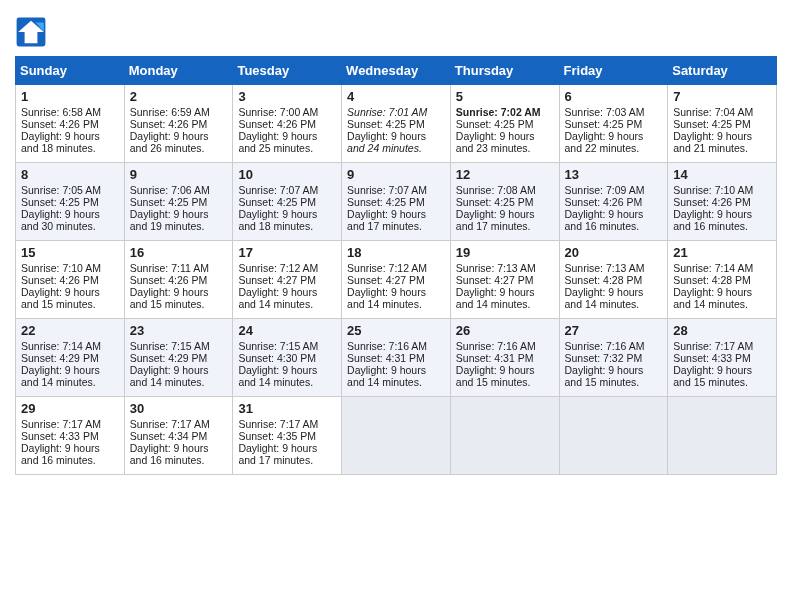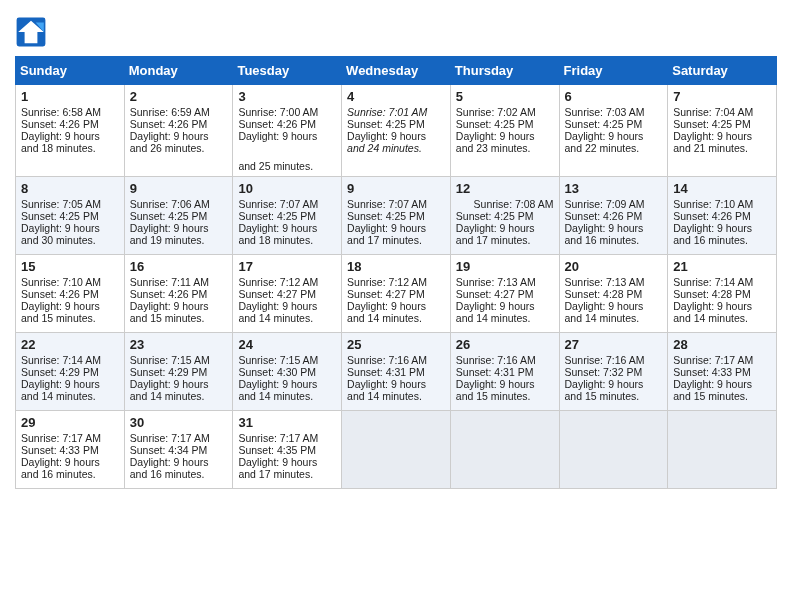--- a/index.html
+++ b/index.html
@@ -132,32 +132,32 @@
           <span style="display: block;">Sunrise: 6:59 AM</span>
           <span style="display: block;">Sunset: 4:26 PM</span>
           <span style="display: block;">Daylight: 9 hours</span>
           <span style="display: block;">and 26 minutes.</span>
         </td>
         <td>
           <span class="day-num">3</span>
           <span style="display: block;">Sunrise: 7:00 AM</span>
           <span style="display: block;">Sunset: 4:26 PM</span>
           <span style="display: block;">Daylight: 9 hours</span>
-          <span style="display: block; margin-top: 18px;">and 25 minutes.</span>
+          <span style="display: block;">and 25 minutes.</span>
         </td>
         <td>
           <span class="day-num">4</span>
           <span style="display: block; font-style: italic;">Sunrise: 7:01 AM</span>
           <span style="display: block;">Sunset: 4:25 PM</span>
           <span style="display: block;">Daylight: 9 hours</span>
           <span style="display: block; font-style: italic;">and 24 minutes.</span>
         </td>
         <td>
           <span class="day-num">5</span>
-          <span style="display: block;">Sunrise: 7:02 AM</span>
+          <span style="display: block; font-weight: bold;">Sunrise: 7:02 AM</span>
           <span style="display: block;">Sunset: 4:25 PM</span>
           <span style="display: block;">Daylight: 9 hours</span>
           <span style="display: block;">and 23 minutes.</span>
         </td>
         <td>
           <span class="day-num">6</span>
           <span style="display: block;">Sunrise: 7:03 AM</span>
           <span style="display: block;">Sunset: 4:25 PM</span>
           <span style="display: block;">Daylight: 9 hours</span>
           <span style="display: block;">and 22 minutes.</span>
@@ -194,21 +194,21 @@
         </td>
         <td>
           <span class="day-num">9</span>
           <span style="display: block;">Sunrise: 7:07 AM</span>
           <span style="display: block;">Sunset: 4:25 PM</span>
           <span style="display: block;">Daylight: 9 hours</span>
           <span style="display: block;">and 17 minutes.</span>
         </td>
         <td>
           <span class="day-num">12</span>
-          <span style="display: block; text-align: right;">Sunrise: 7:08 AM</span>
+          <span style="display: block;">Sunrise: 7:08 AM</span>
           <span style="display: block;">Sunset: 4:25 PM</span>
           <span style="display: block;">Daylight: 9 hours</span>
           <span style="display: block;">and 17 minutes.</span>
         </td>
         <td>
           <span class="day-num">13</span>
           <span style="display: block;">Sunrise: 7:09 AM</span>
           <span style="display: block;">Sunset: 4:26 PM</span>
           <span style="display: block;">Daylight: 9 hours</span>
           <span style="display: block;">and 16 minutes.</span>

